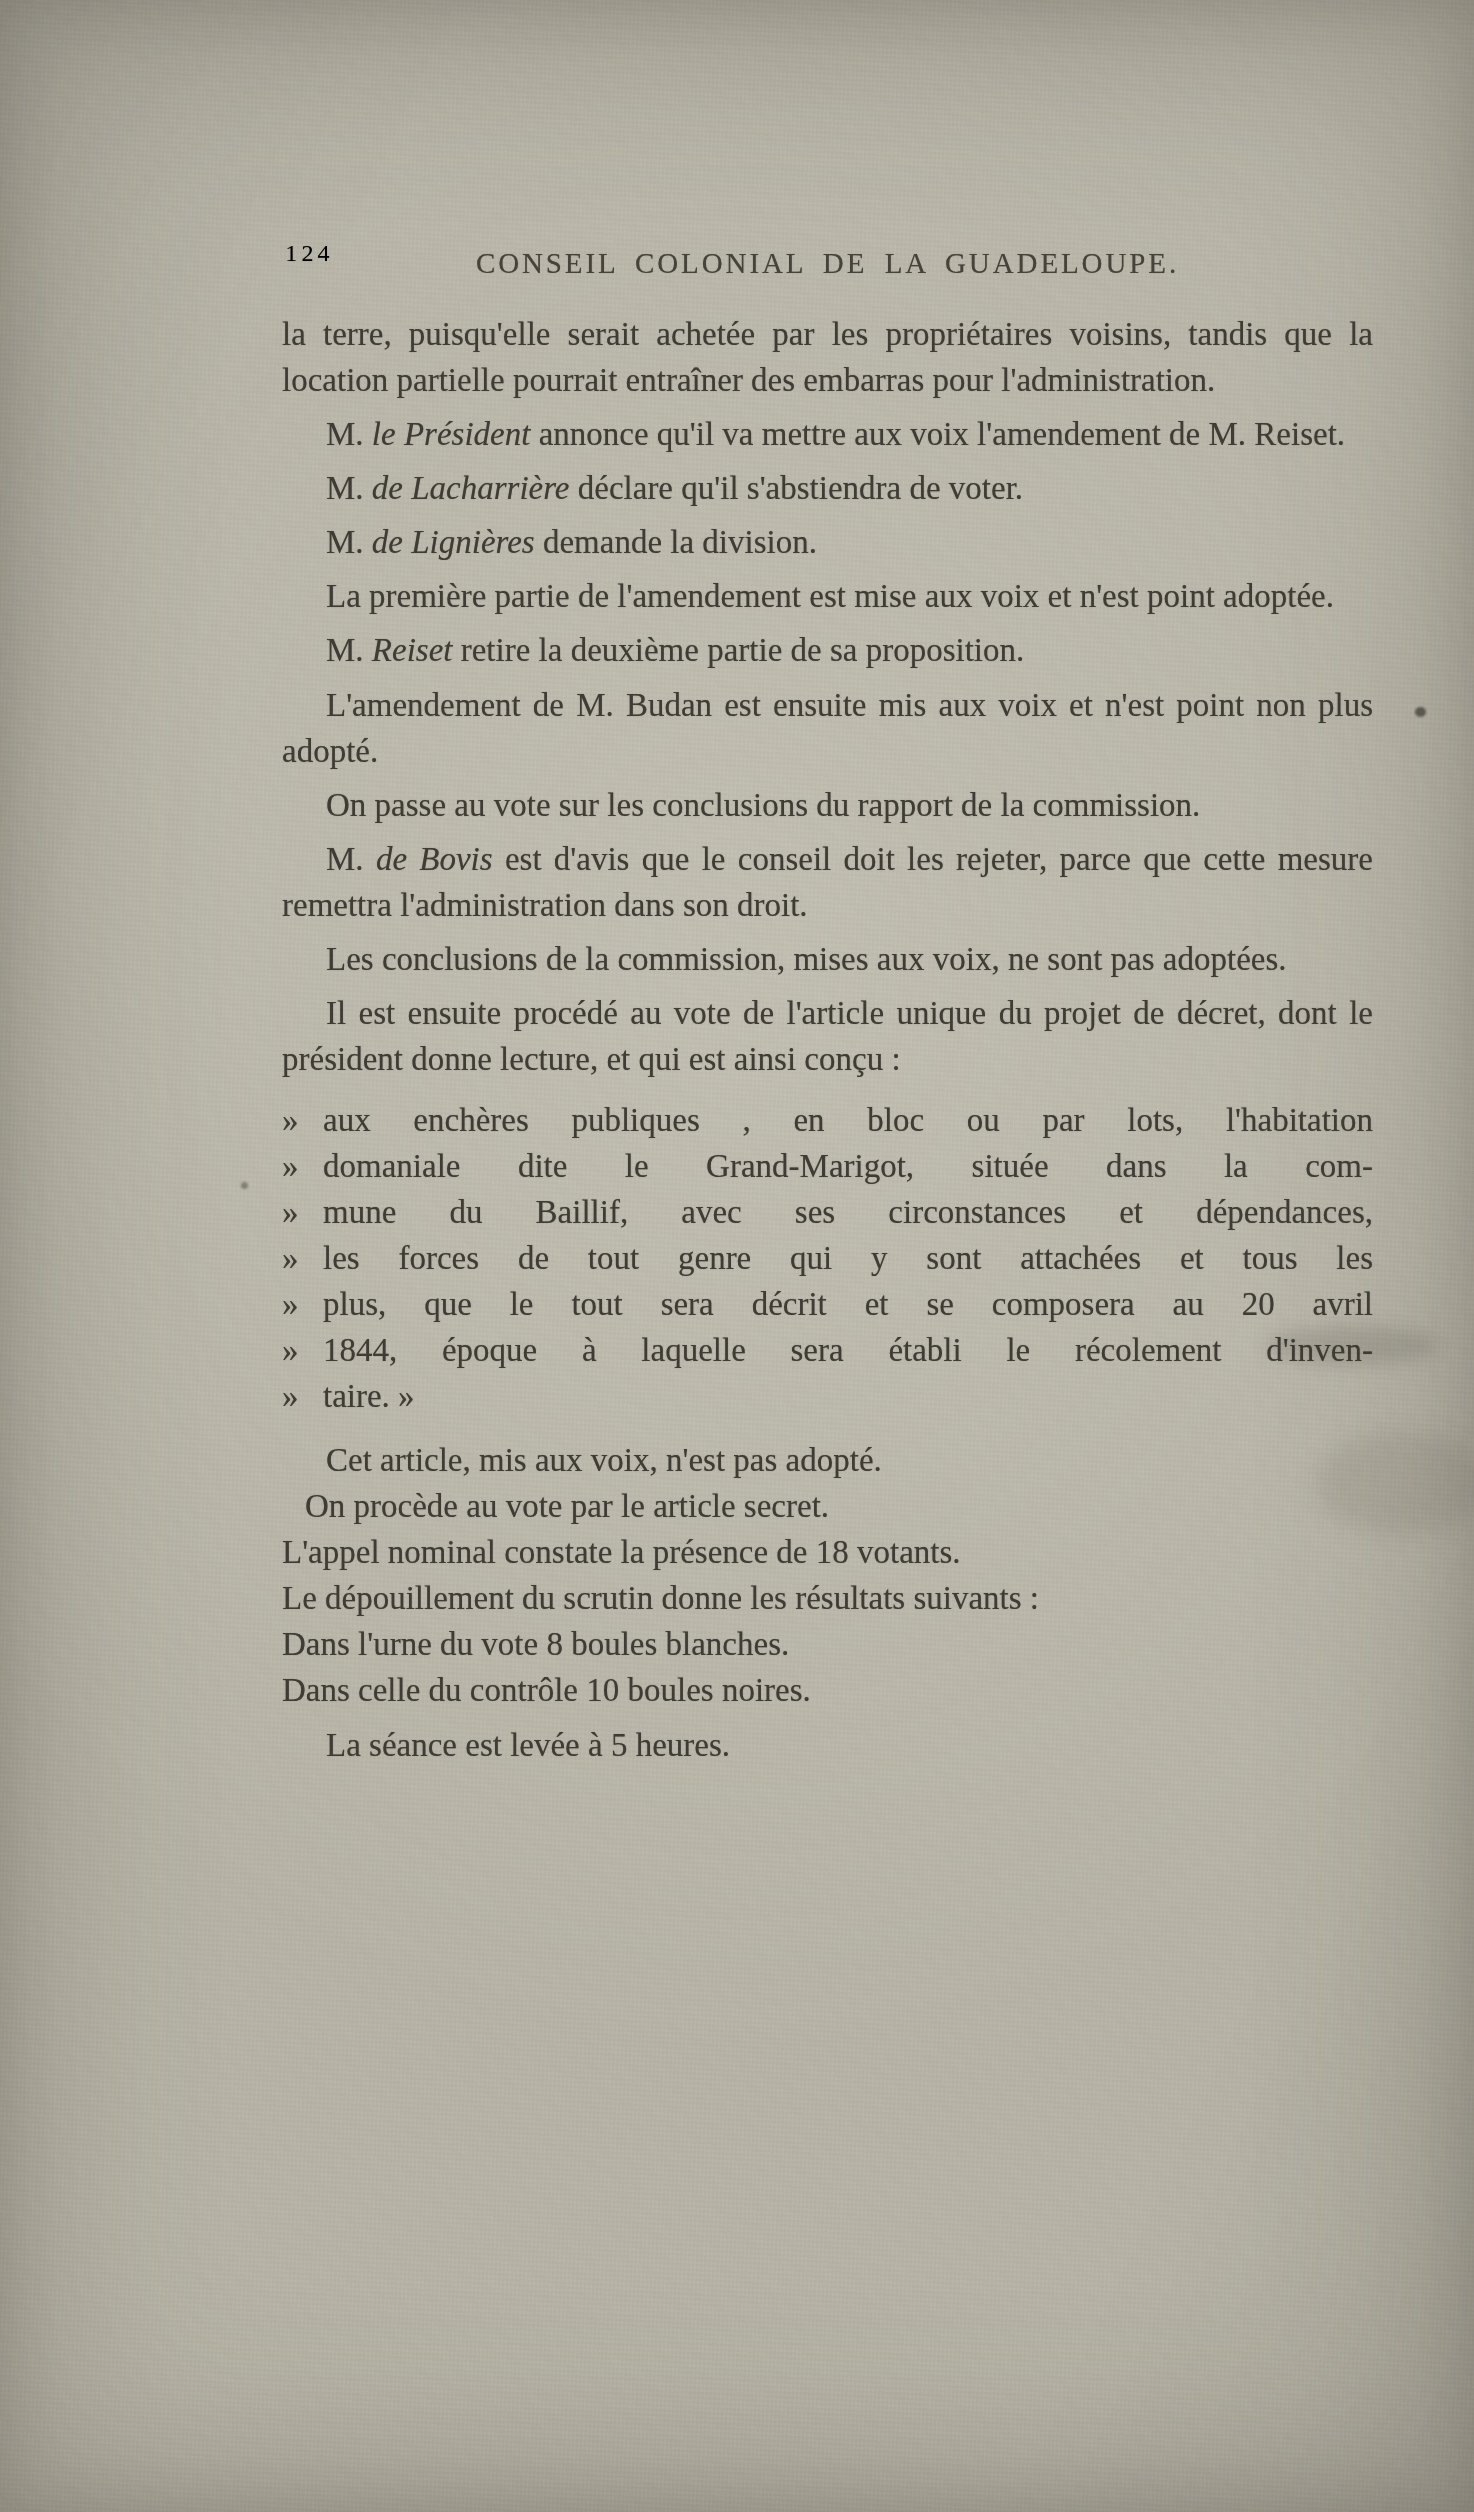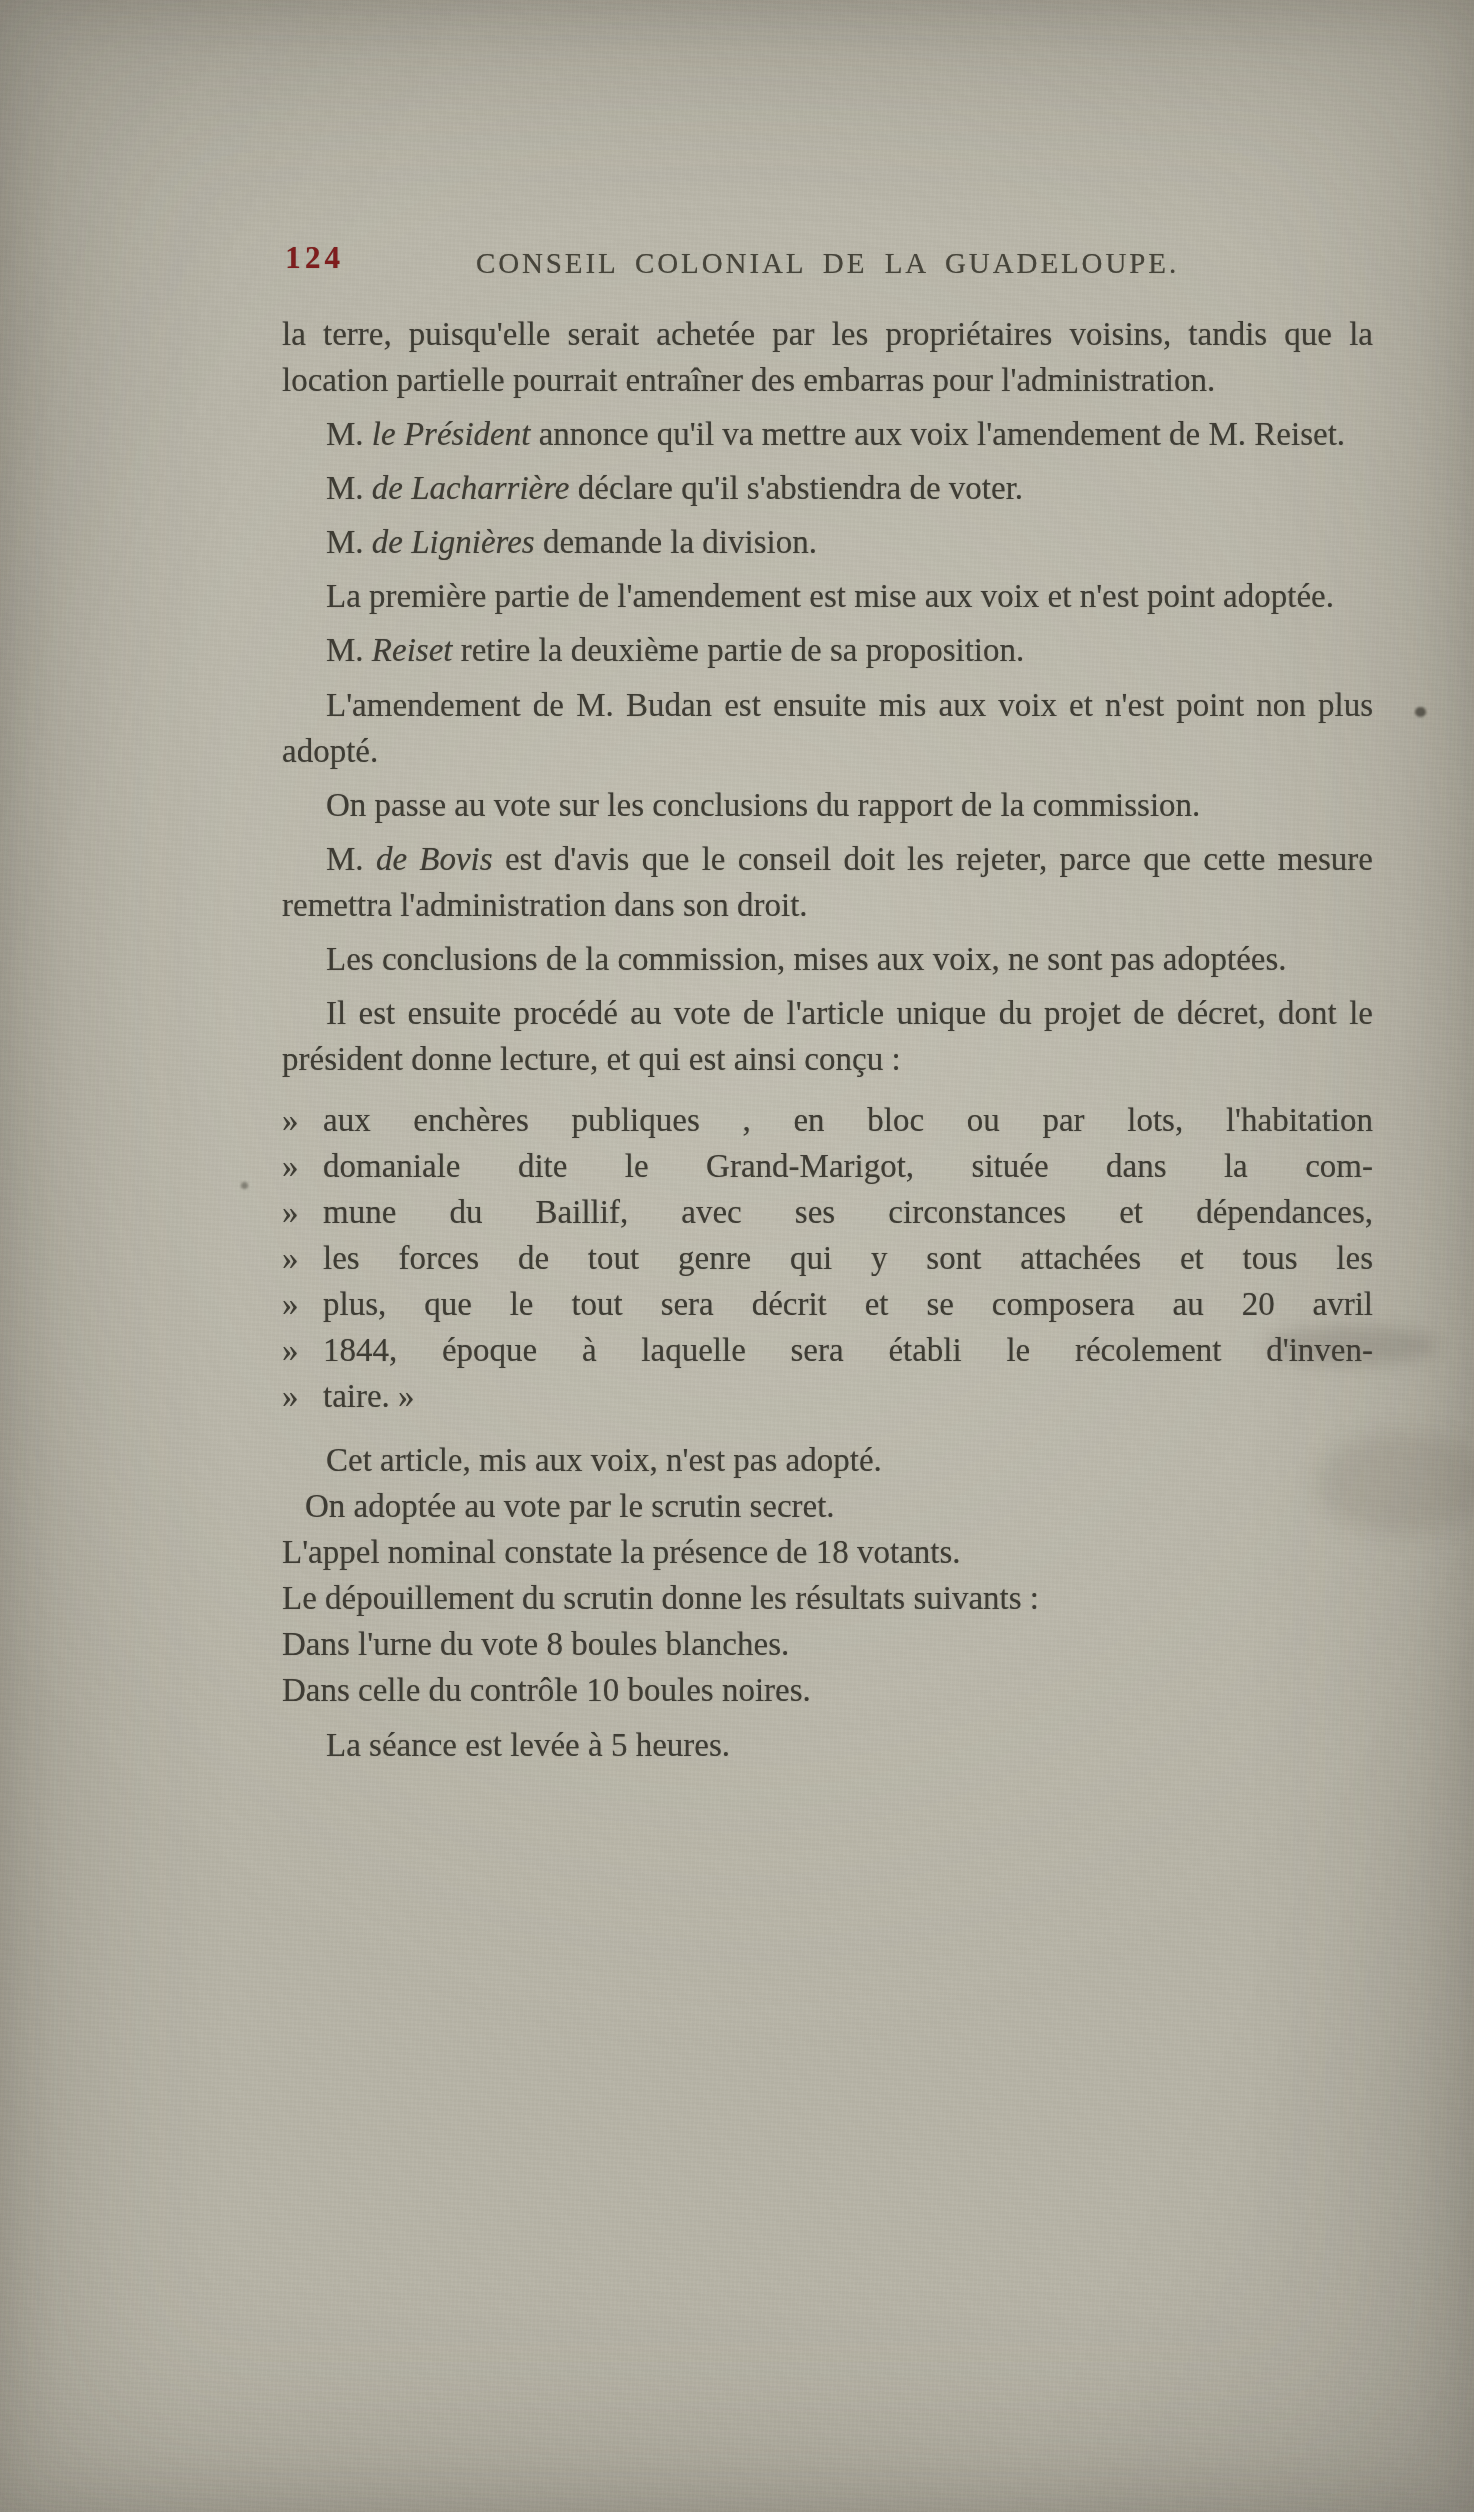--- a/index.html
+++ b/index.html
@@ -25,21 +25,21 @@
     background:
       repeating-linear-gradient(3deg, rgba(255,255,255,0.012) 0 2.4px, rgba(0,0,0,0.012) 2.4px 4.9px),
       repeating-linear-gradient(93deg, rgba(255,255,255,0.01) 0 1.6px, rgba(0,0,0,0.012) 1.6px 4.1px);
   }
 
   .running-head {
     position: absolute; left: 282px; top: 240px; width: 1091px; height: 46px;
     text-shadow: 0 0 0.8px rgba(60,58,50,0.55);
   }
   .pagenum {
-    position: absolute; left: 3.3px; top: 0; font-size: 31px; letter-spacing: 4.1px; color: #7f1d1d; font-weight: bold;
+    position: absolute; left: 3.3px; top: 0; font-size: 24px; letter-spacing: 4.1px; color: #000000;
   }
   .running-title {
     display: block; text-align: center; padding-top: 6.5px;
     font-size: 29px; letter-spacing: 2.9px; word-spacing: 7.3px; color: #46443a;
   }
 
   .text-block {
     position: absolute; left: 282px; top: 311px; width: 1091px;
     font-size: 33px; line-height: 46px; text-align: justify;
     text-shadow: 0 0 1px rgba(60,58,50,0.5);
@@ -102,21 +102,21 @@
     <div class="qline"><span class="qmark">»</span><span class="qtext">aux enchères publiques , en bloc ou par lots, l'habitation</span></div>
     <div class="qline"><span class="qmark">»</span><span class="qtext">domaniale dite le Grand-Marigot, située dans la com-</span></div>
     <div class="qline"><span class="qmark">»</span><span class="qtext">mune du Baillif, avec ses circonstances et dépendances,</span></div>
     <div class="qline"><span class="qmark">»</span><span class="qtext">les forces de tout genre qui y sont attachées et tous les</span></div>
     <div class="qline"><span class="qmark">»</span><span class="qtext">plus, que le tout sera décrit et se composera au 20 avril</span></div>
     <div class="qline"><span class="qmark">»</span><span class="qtext">1844, époque à laquelle sera établi le récolement d'inven-</span></div>
     <div class="qline last"><span class="qmark">»</span><span class="qtext">taire. »</span></div>
   </div>
 
   <p class="para mt-sm mb0">Cet article, mis aux voix, n'est pas adopté.</p>
-  <p class="para indent-sm mb0">On adoptée au vote par le scrutin secret.</p>
+  <p class="para indent-sm mb0">On procède au vote par le article secret.</p>
   <p class="para no-indent mb0">L'appel nominal constate la présence de 18 votants.</p>
   <p class="para no-indent mb0">Le dépouillement du scrutin donne les résultats suivants :</p>
   <p class="para no-indent mb0">Dans l'urne du vote 8 boules blanches.</p>
   <p class="para no-indent mb0">Dans celle du contrôle 10 boules noires.</p>
   <p class="para mt-sm mb0">La séance est levée à 5 heures.</p>
 
 </main>
 
 <div class="speck speck-dot-right"></div>
 <div class="speck smudge-1"></div>

